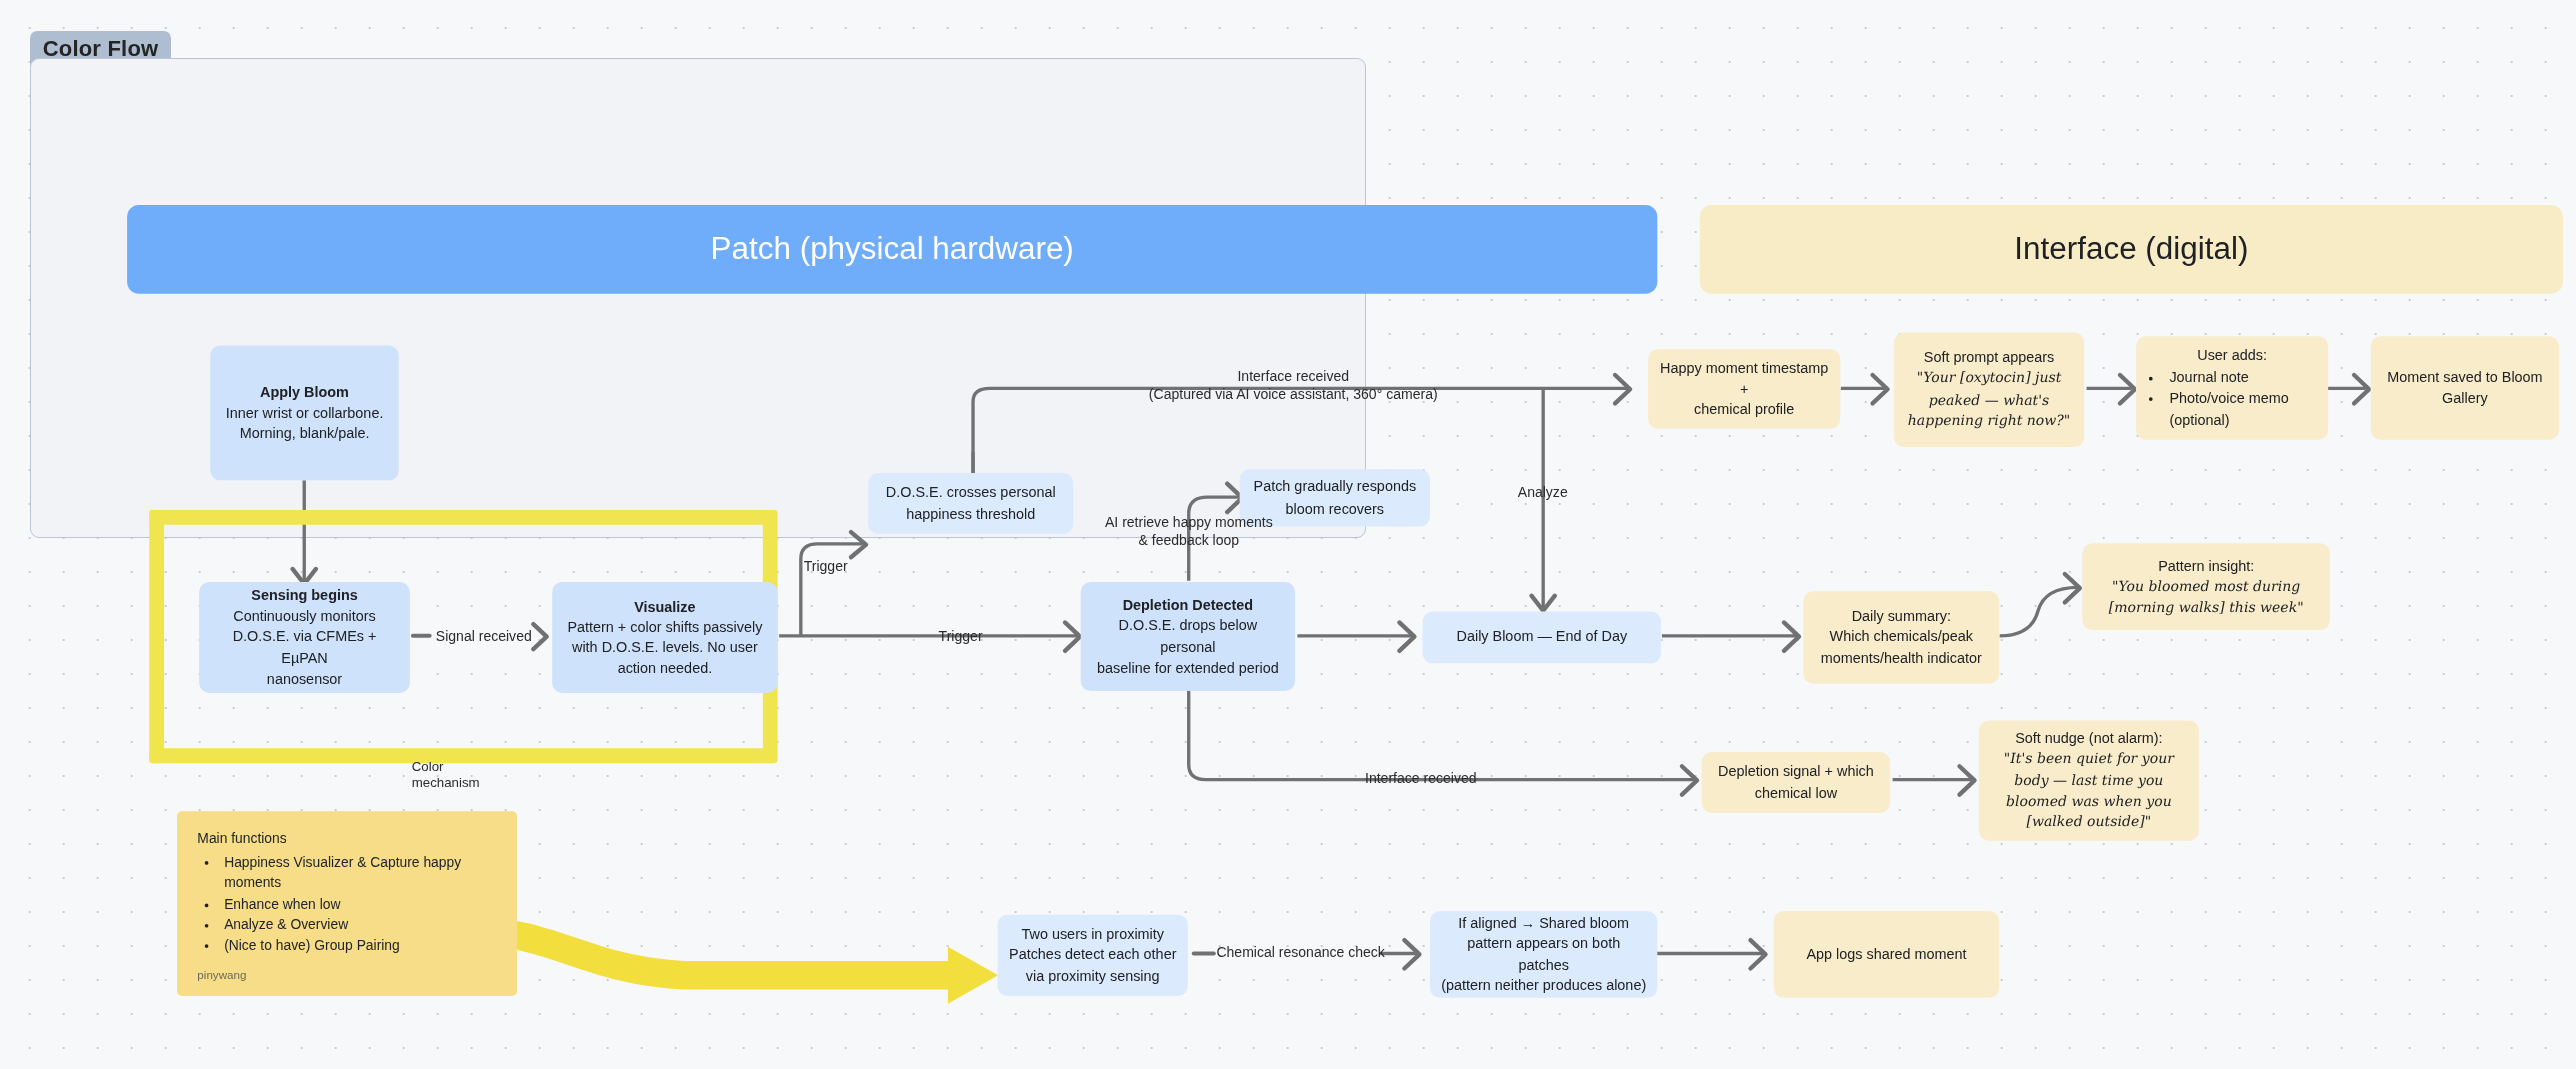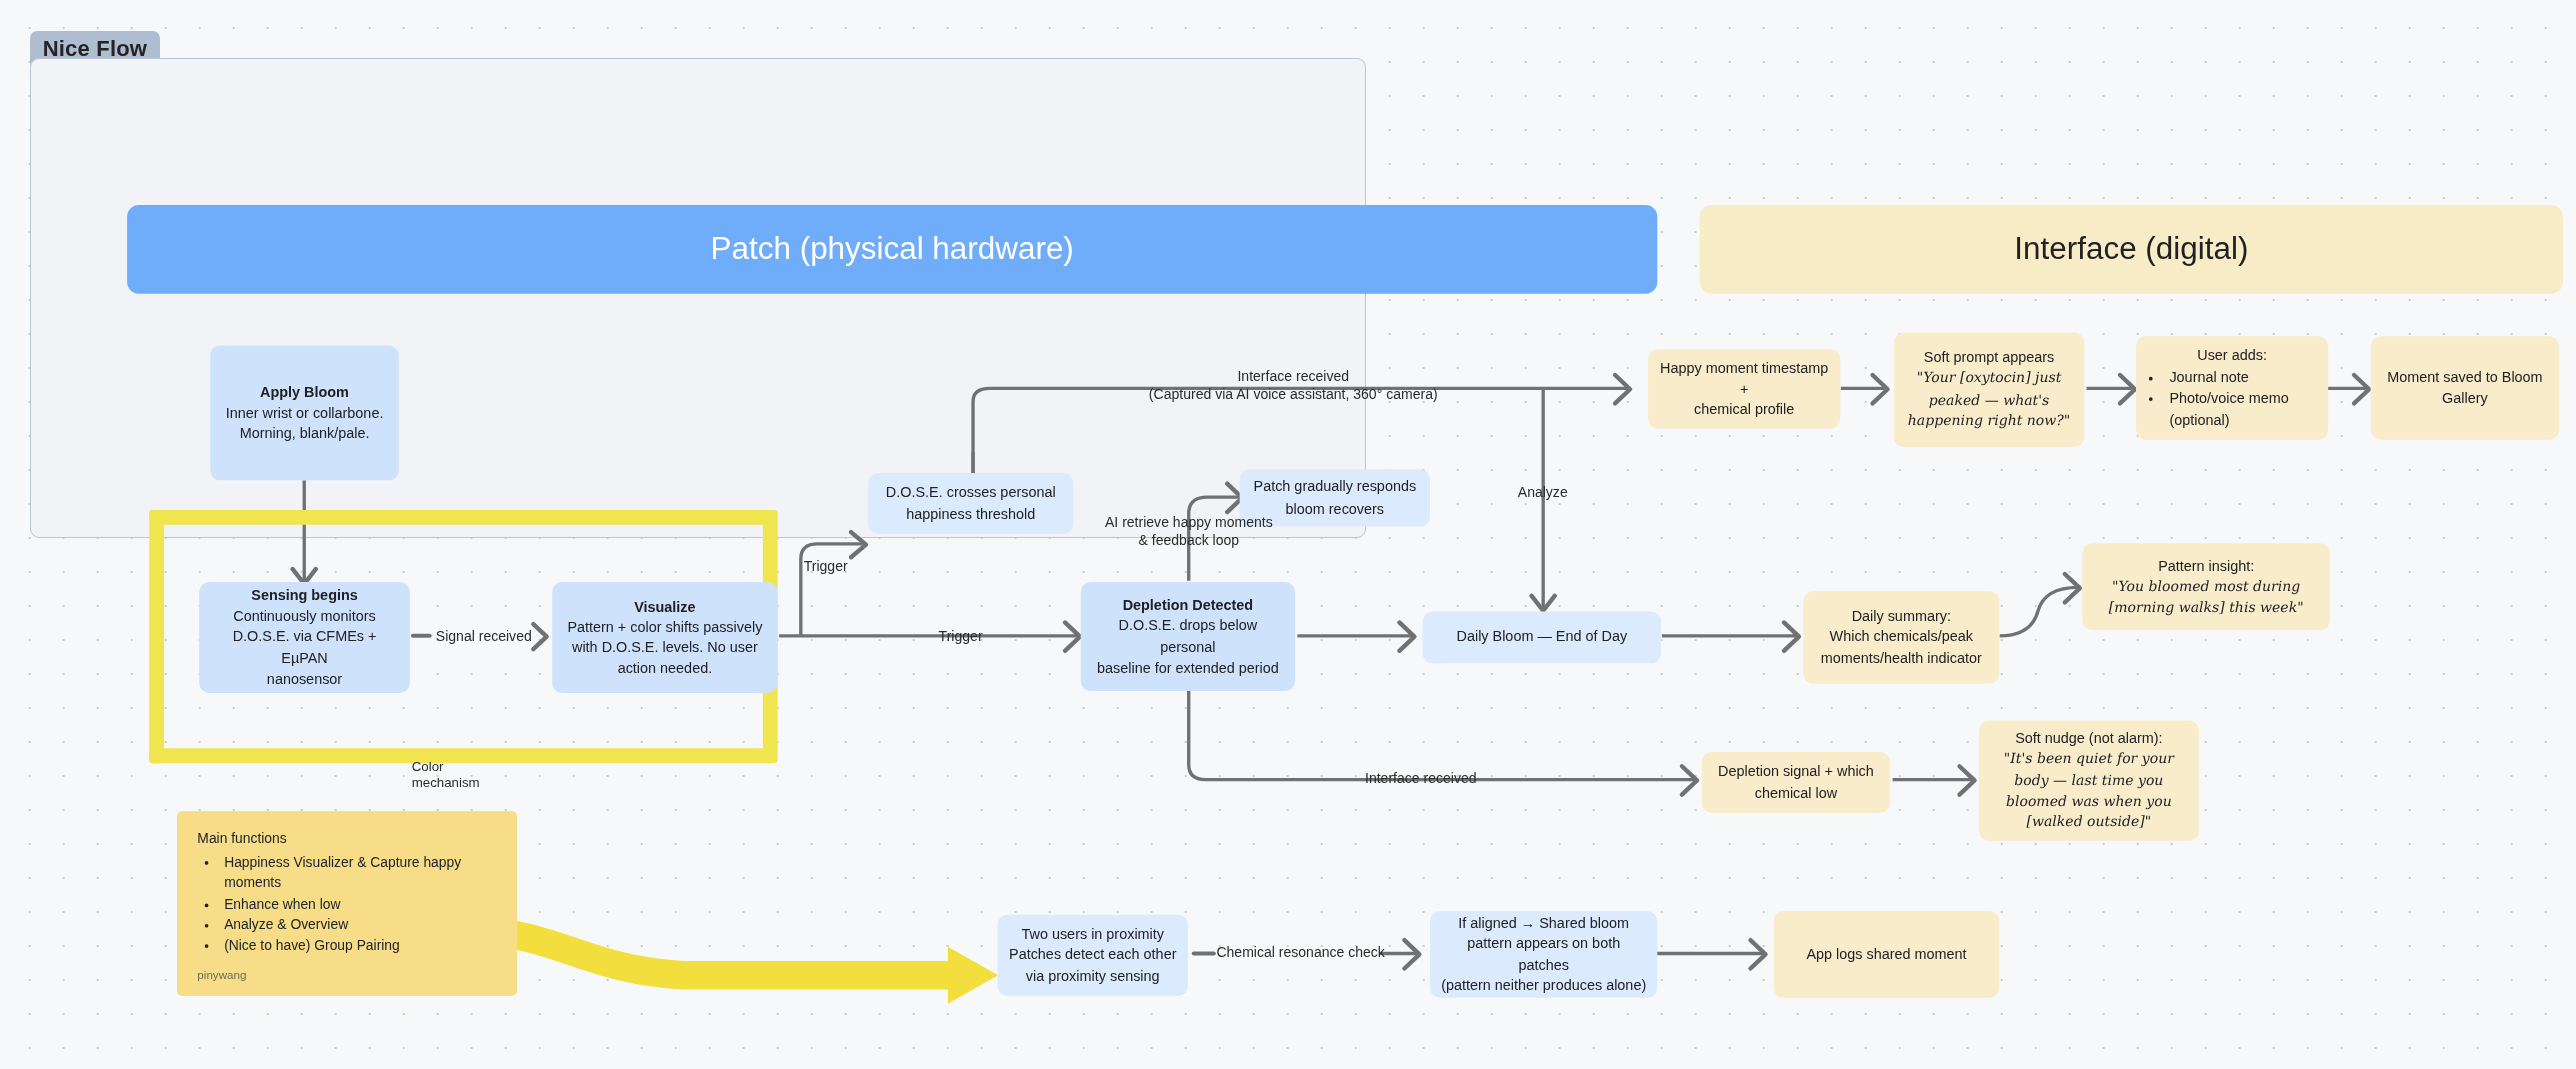--- a/index.html
+++ b/index.html
@@ -96,21 +96,21 @@
   svg.wires{position:absolute;left:0;top:0;width:1394px;height:579px;overflow:visible;}
   .wire{fill:none;stroke:#6f7173;stroke-width:2;}
   .wire-head{fill:none;stroke:#6f7173;stroke-width:2.6;stroke-linecap:round;stroke-linejoin:round;}
   .stub{stroke:#6f7173;stroke-width:2.4;stroke-linecap:round;}
 </style>
 </head>
 <body>
 
 <div id="canvas-dots"></div>
 
-<div class="frame-title">Nice Flow</div>
+<div class="frame-title">Color Flow</div>
 
 <div class="frame">
   <div class="frame-inner">
     <div id="stage">
 
       <svg class="wires" viewBox="0 0 1540 640">
 
         <path class="wire" d="M163,252 L163,313"></path>
         <path class="wire-head" d="M156,305 L163,314 L170,305"></path>
 

